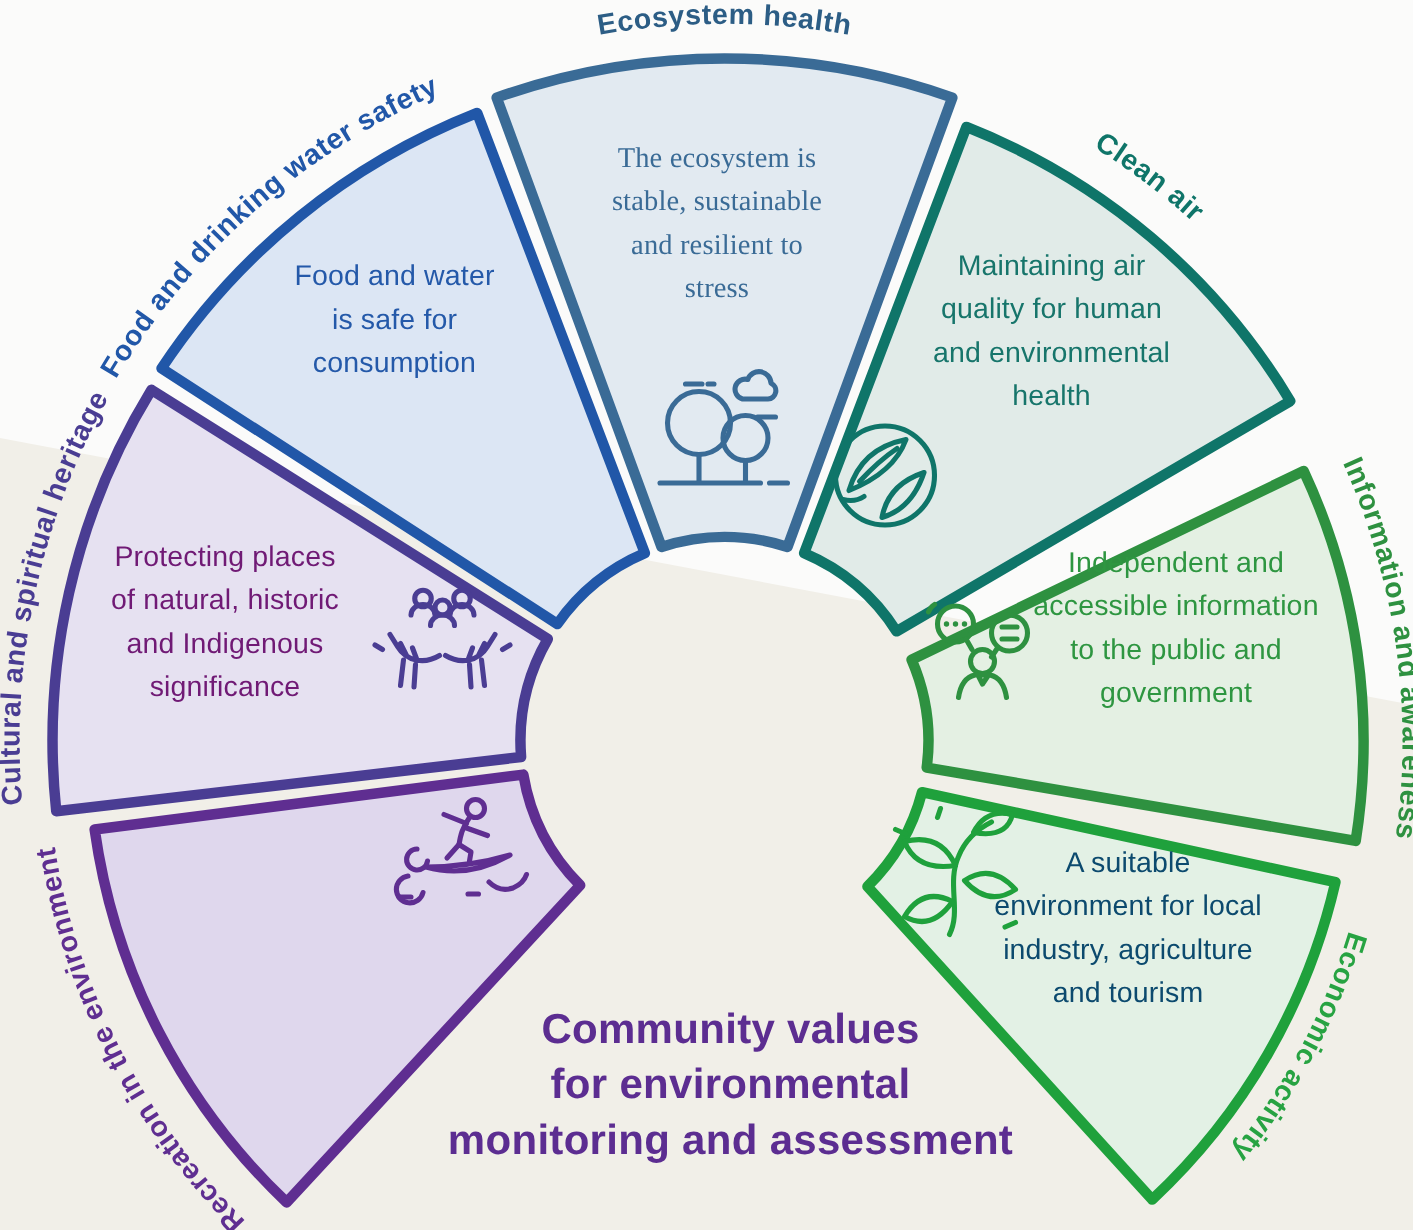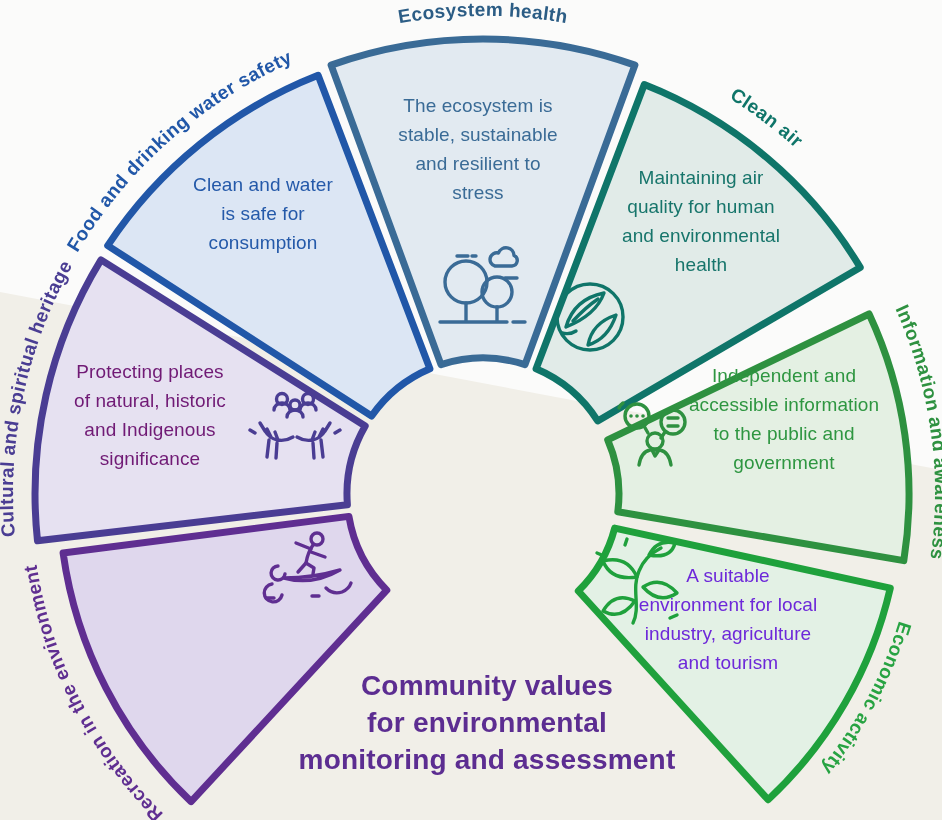--- a/index.html
+++ b/index.html
@@ -119,47 +119,47 @@
       <circle cx="-13" cy="-32" r="5.5"></circle>
       <circle cx="13" cy="-32" r="5.5"></circle>
       <circle cx="0" cy="-26" r="5"></circle>
       <path d="M-21,-21 a8,7 0 0 1 16,0 M5,-21 a8,7 0 0 1 16,0 M-8,-14 a8,7 0 0 1 16,0"></path>
       <path d="M-2,6 C-12,12 -24,10 -30,0 M-30,0 l-5,-8 M-24,6 l-4,-8 M-17,9 l-3,-8 M-26,9 L-28,26 M-18,12 L-19,27"></path>
       <path d="M2,6 C12,12 24,10 30,0 M30,0 l5,-8 M24,6 l4,-8 M17,9 l3,-8 M26,9 L28,26 M18,12 L19,27"></path>
       <path d="M-40,2 l-5,-3 M40,2 l5,-3"></path>
     </g>
   </svg>
 
-  <div class="desc" style="left: 358px; top: 92px; width: 240px; color: rgb(58, 107, 150);">The ecosystem is
+  <div class="desc" style="left: 358px; top: 92px; width: 240px; color: rgb(58, 107, 150); font-family: Liberation Serif, serif;">The ecosystem is
 stable, sustainable
 and resilient to
 stress</div>
 
   <div class="desc" style="left: 581px; top: 164px; width: 240px; color: rgb(23, 117, 107);">Maintaining air
 quality for human
 and environmental
 health</div>
 
   <div class="desc" style="left: 664px; top: 362px; width: 240px; color: rgb(46, 150, 65);">Independent and
 accessible information
 to the public and
 government</div>
 
-  <div class="desc" style="left: 608px; top: 562px; width: 240px; color: #6d28d9;">A suitable
+  <div class="desc" style="left: 632px; top: 562px; width: 240px; color: #0c4a6e;">A suitable
 environment for local
 industry, agriculture
 and tourism</div>
 
 
   <div class="desc" style="left: 40px; top: 358px; width: 220px; color: #701a75;">Protecting places
 of natural, historic
 and Indigenous
 significance</div>
 
-  <div class="desc" style="left: 153px; top: 171px; width: 220px; color: rgb(36, 89, 169);">Clean and water
+  <div class="desc" style="left: 153px; top: 171px; width: 220px; color: rgb(36, 89, 169);">Food and water
 is safe for
 consumption</div>
 
   <div class="wheel-title" style="color: rgb(92, 45, 145);">Community values
 for environmental
 monitoring and assessment</div>
 
 </div>
 
 </body></html>

